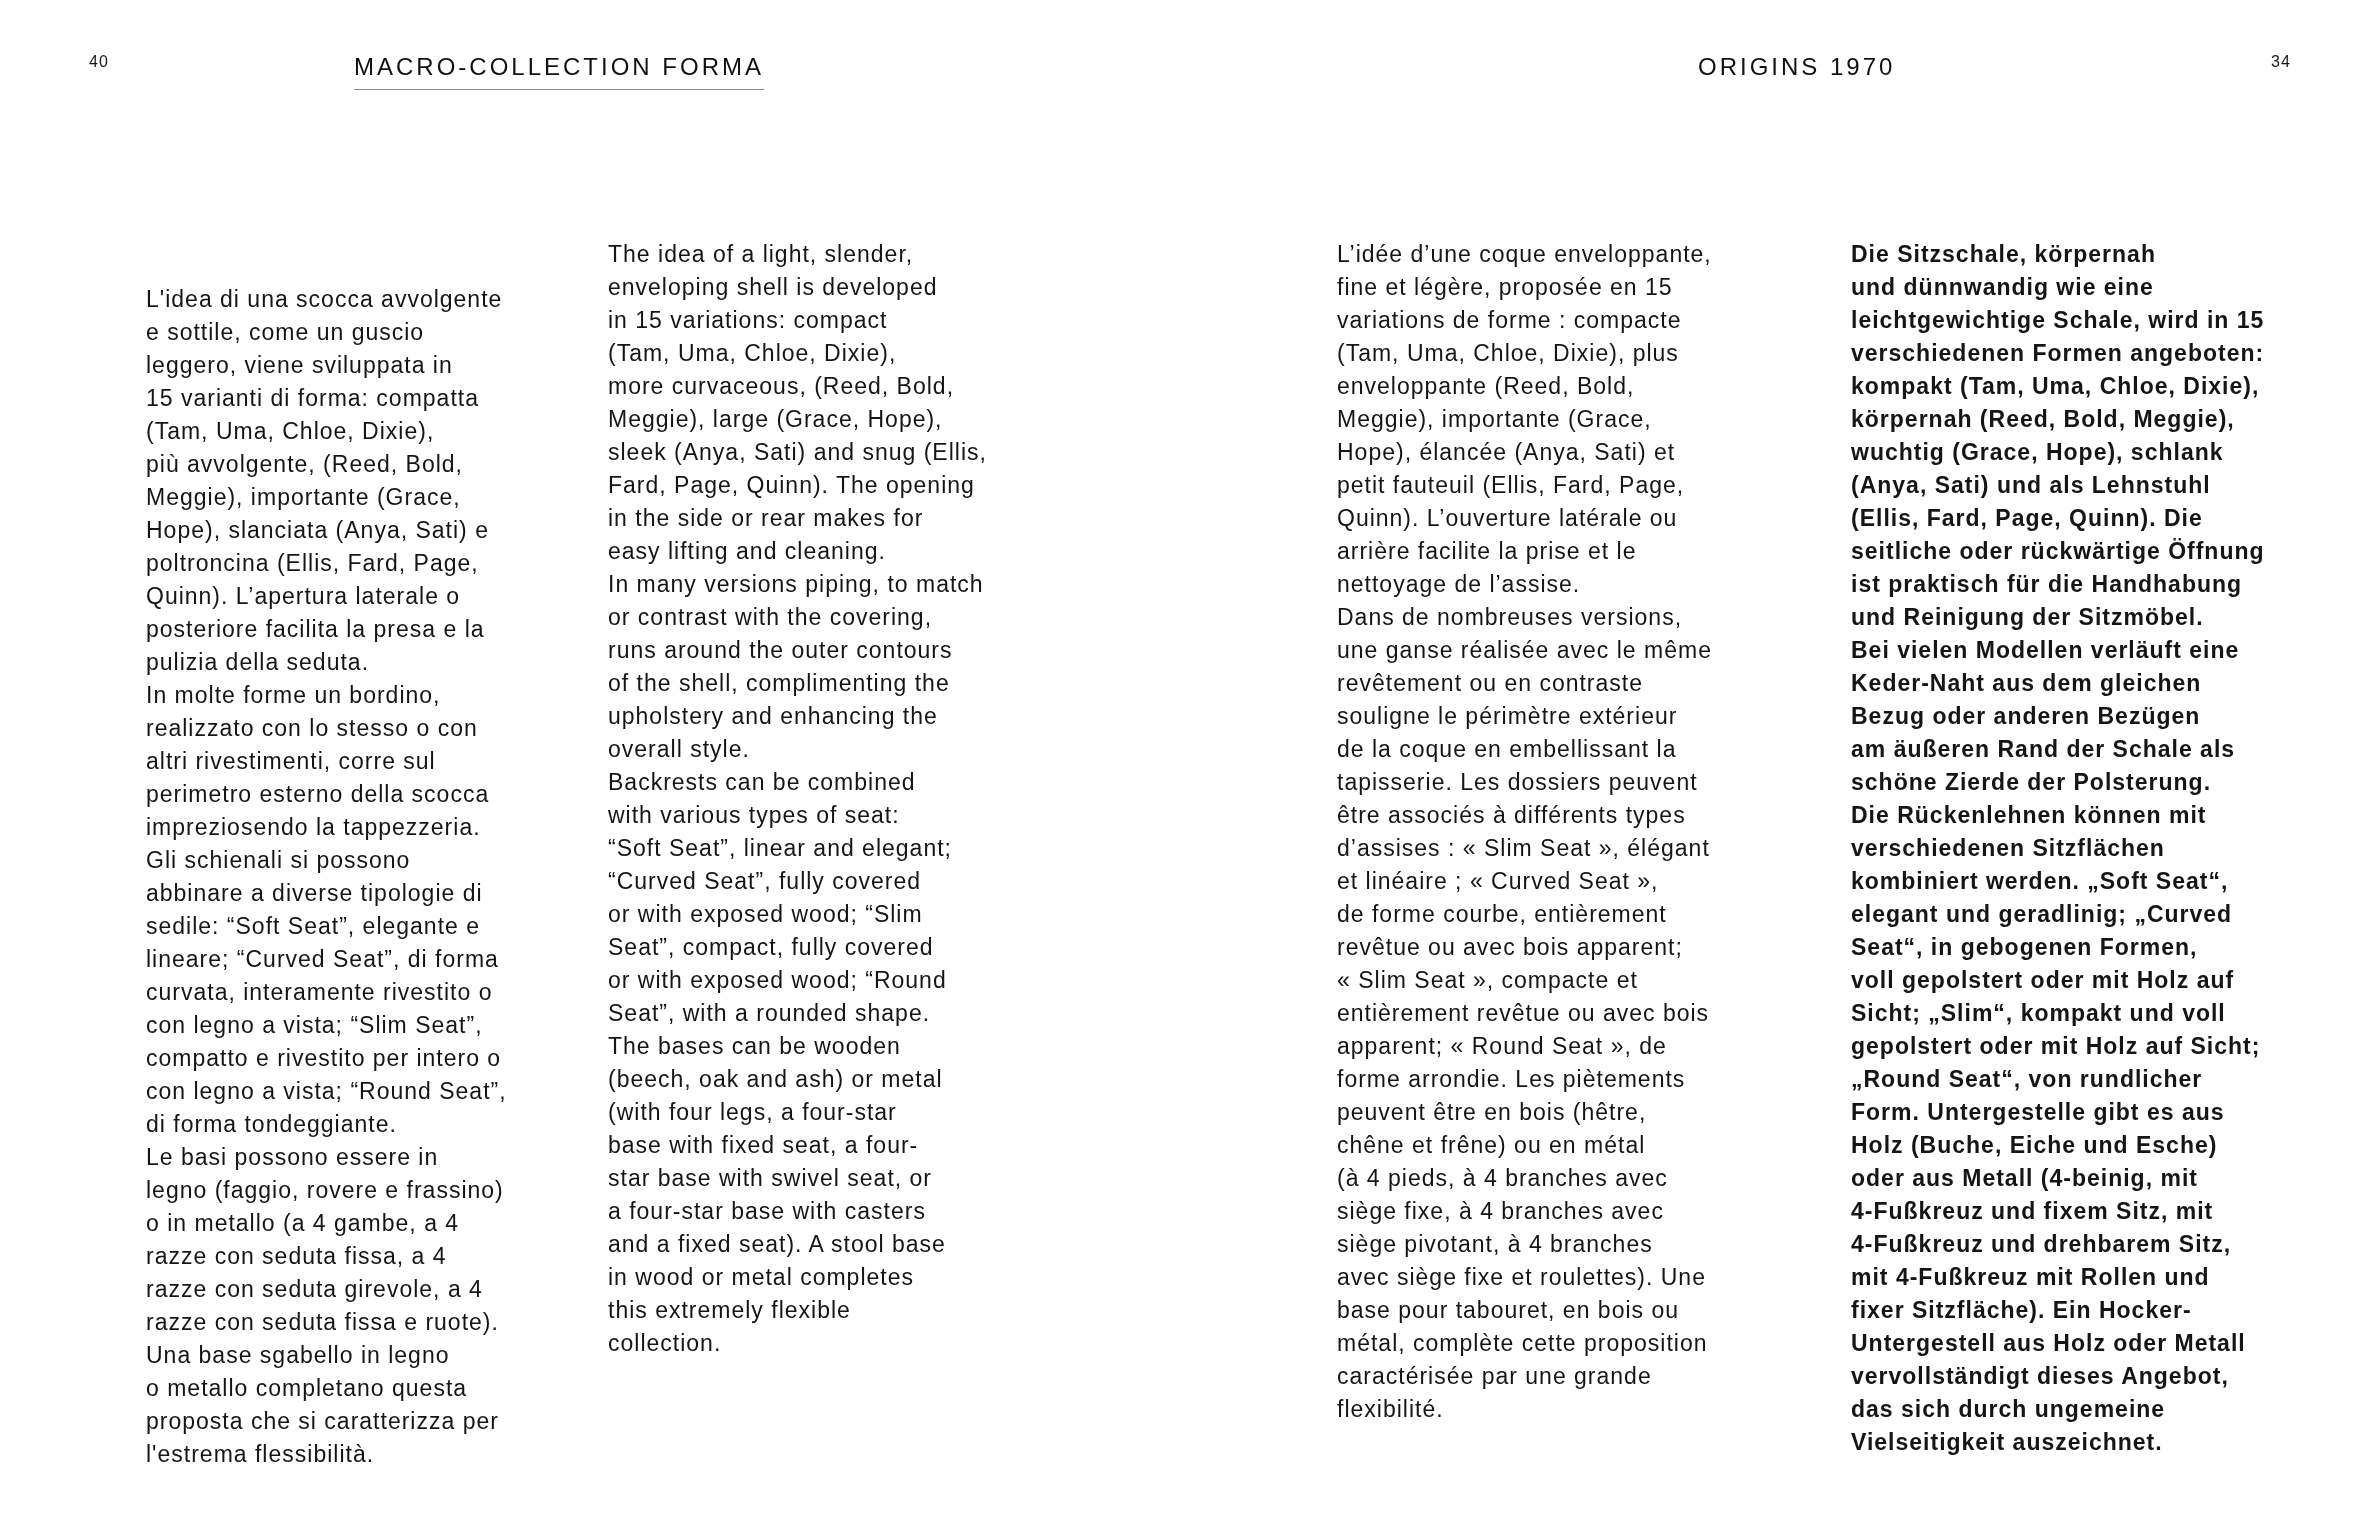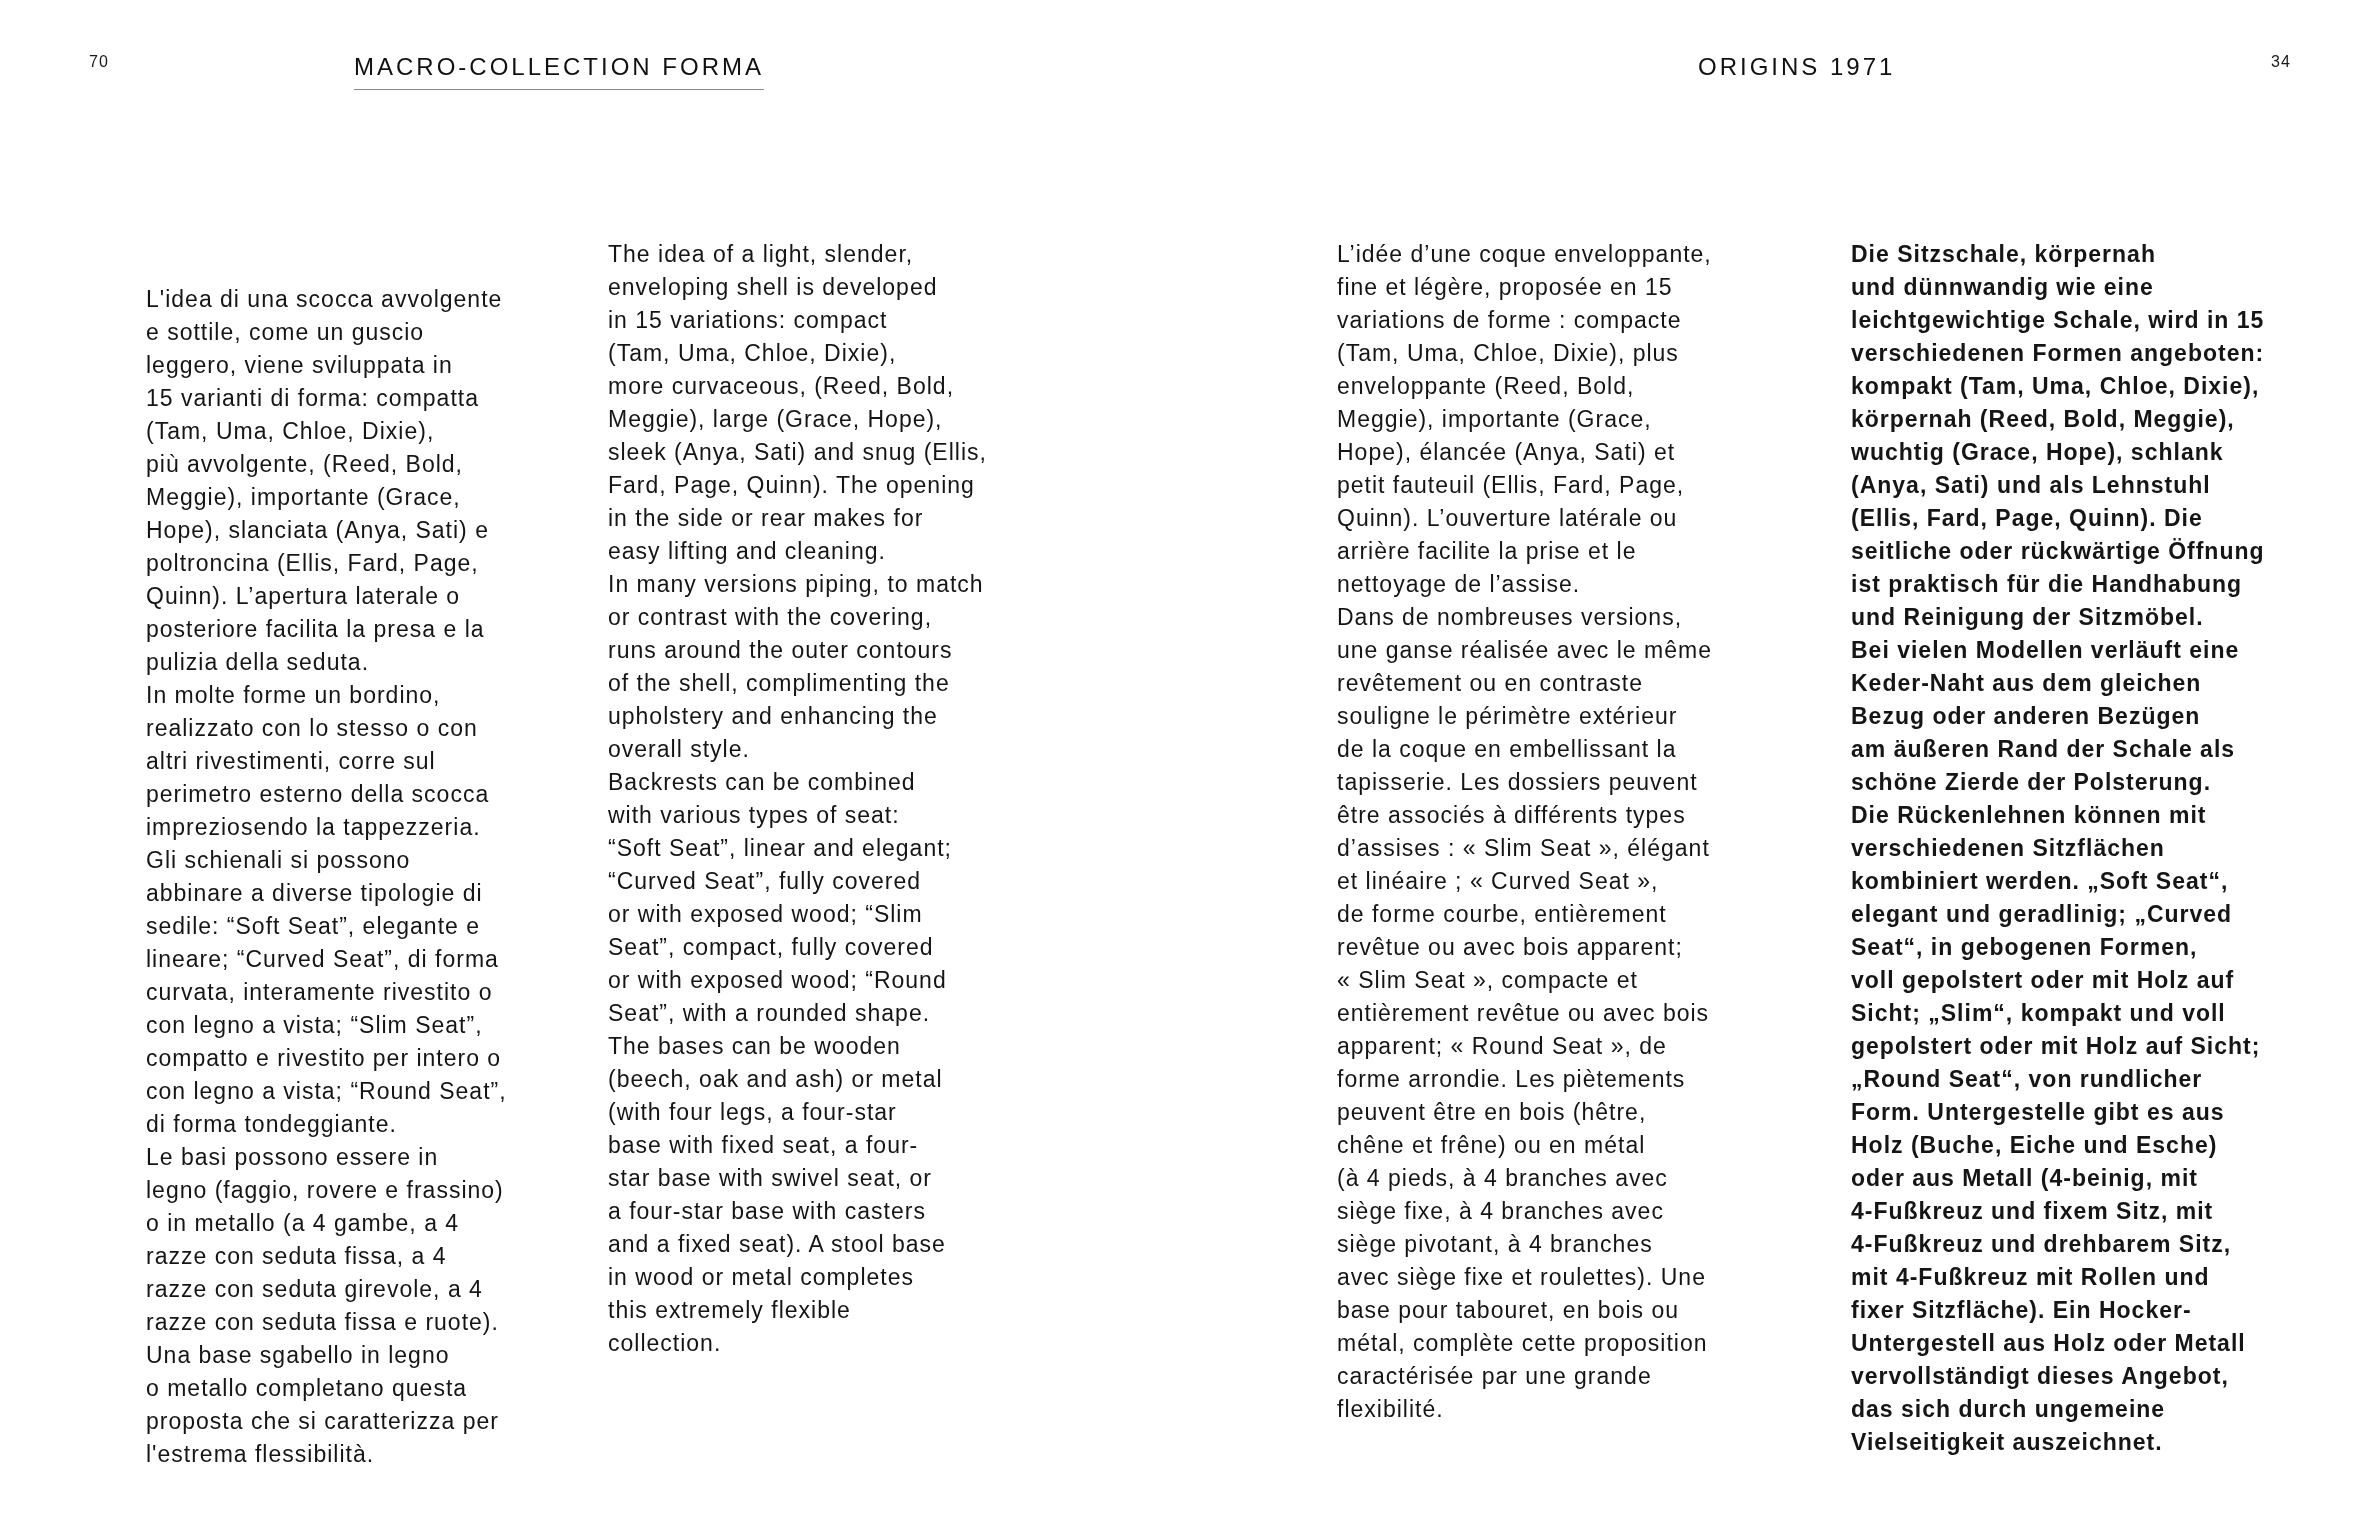--- a/index.html
+++ b/index.html
@@ -20,21 +20,21 @@
   .col {
     position: absolute; top: 238px; width: 418px;
     font-size: 23px; line-height: 33px; letter-spacing: 1px; color: #151515;
     white-space: pre-line;
   }
 </style>
 </head>
 <body>
 
 <div>
-  <div class="page-num" style="left:89px;">70</div>
+  <div class="page-num" style="left:89px;">40</div>
   <div class="running-head underlined" style="left:354px;">MACRO-COLLECTION FORMA</div>
   <div class="col" style="left:146px;margin-top:45px;">L'idea di una scocca avvolgente
 e sottile, come un guscio
 leggero, viene sviluppata in
 15 varianti di forma: compatta
 (Tam, Uma, Chloe, Dixie),
 più avvolgente, (Reed, Bold,
 Meggie), importante (Grace,
 Hope), slanciata (Anya, Sati) e
 poltroncina (Ellis, Fard, Page,
@@ -95,21 +95,21 @@
 base with fixed seat, a four-
 star base with swivel seat, or
 a four-star base with casters
 and a fixed seat). A stool base
 in wood or metal completes
 this extremely flexible
 collection.</div>
 </div>
 
 <div>
-  <div class="running-head" style="left:1698px;">ORIGINS 1971</div>
+  <div class="running-head" style="left:1698px;">ORIGINS 1970</div>
   <div class="page-num" style="left:2271px;">34</div>
   <div class="col" style="left:1337px;">L’idée d’une coque enveloppante,
 fine et légère, proposée en 15
 variations de forme : compacte
 (Tam, Uma, Chloe, Dixie), plus
 enveloppante (Reed, Bold,
 Meggie), importante (Grace,
 Hope), élancée (Anya, Sati) et
 petit fauteuil (Ellis, Fard, Page,
 Quinn). L’ouverture latérale ou

